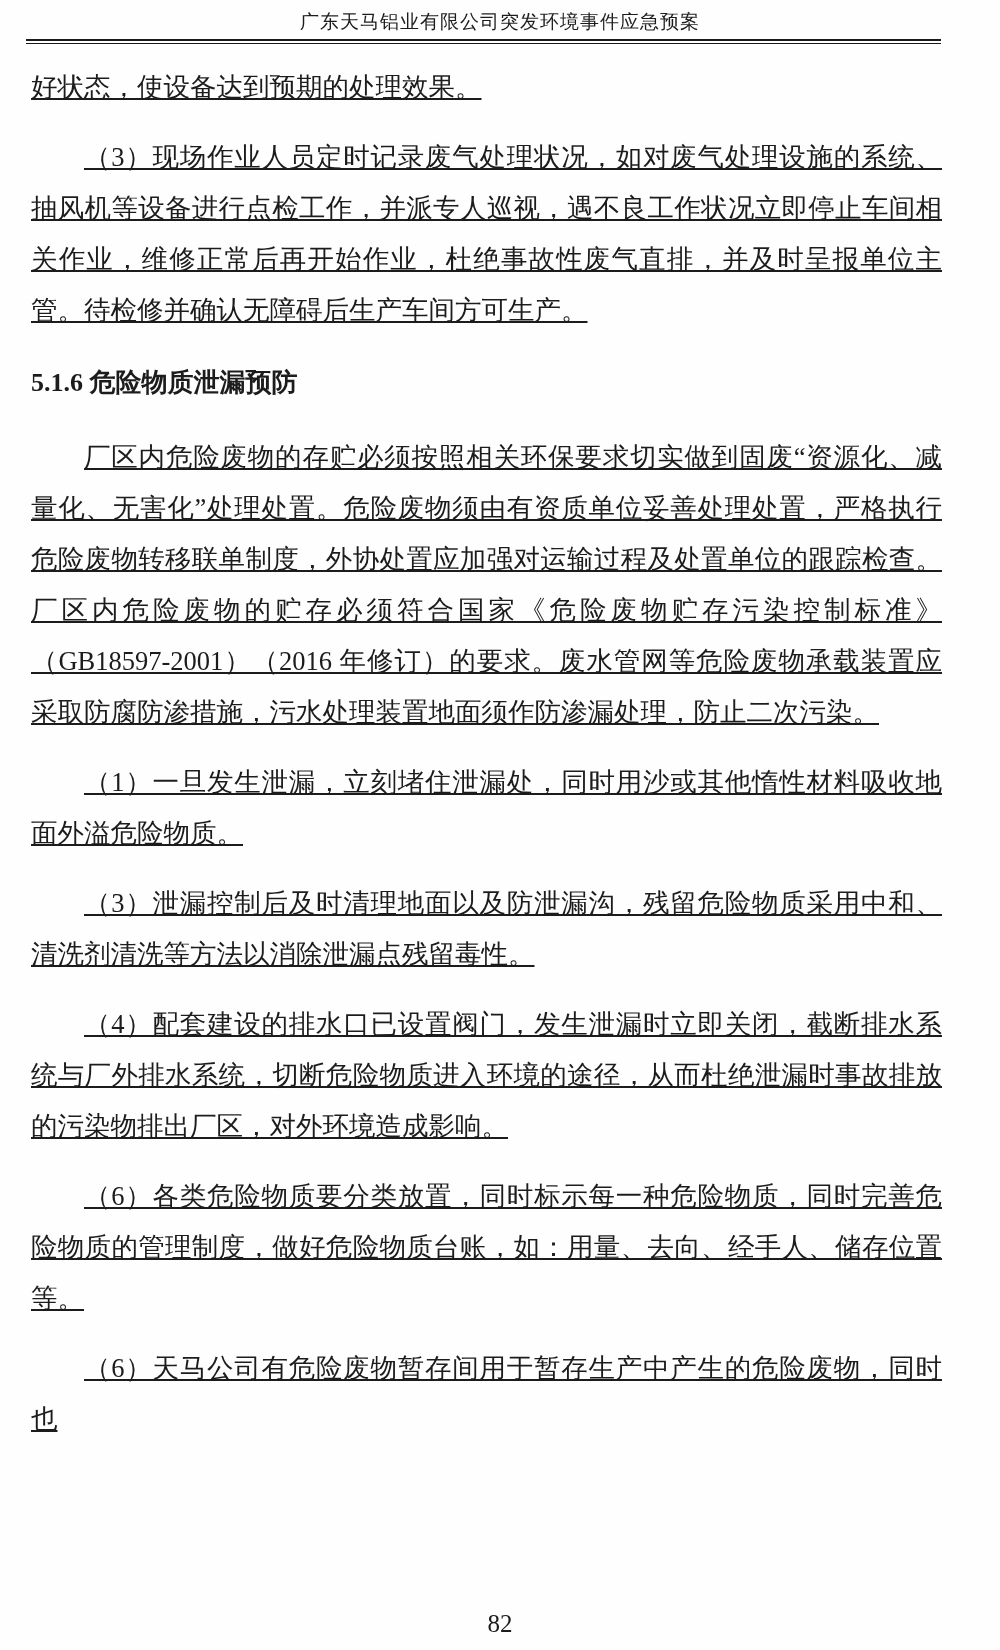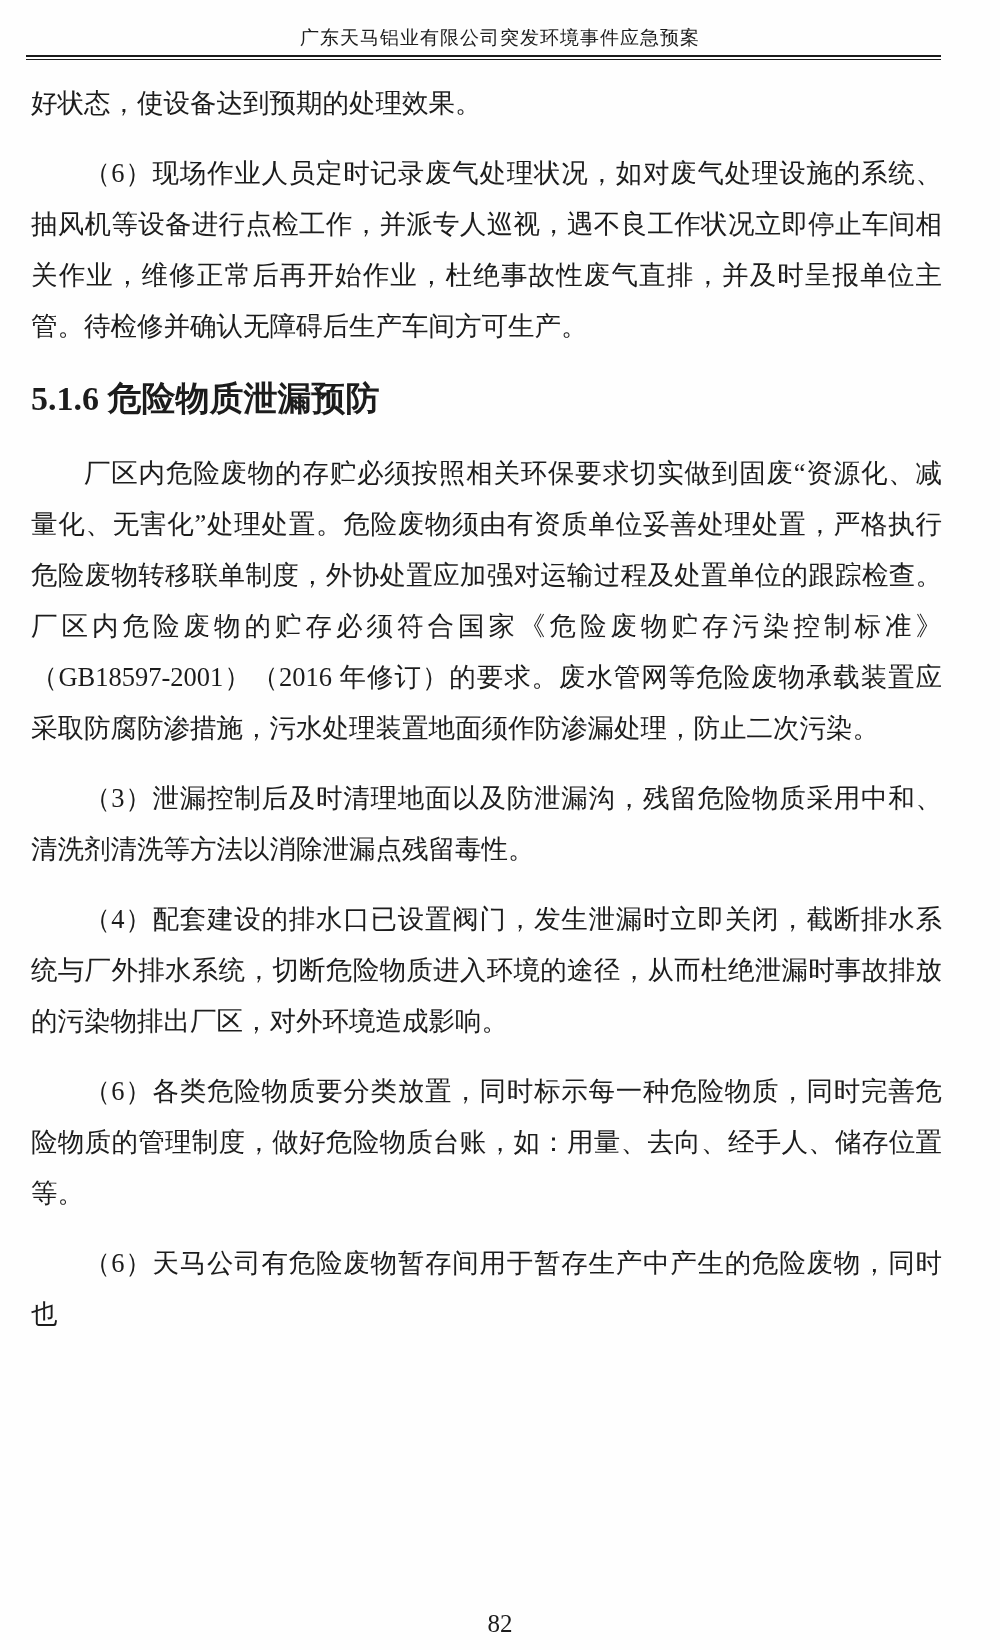--- a/index.html
+++ b/index.html
@@ -11,21 +11,21 @@
     position: relative;
     width: 1000px;
     height: 1650px;
     background: #fefefe;
     overflow: hidden;
     font-family: "Liberation Serif", "DejaVu Serif", serif;
     color: #1c1c1c;
   }
   
   .header-title {
-    padding-top: 26px;
+    padding-top: 10px;
     text-align: center;
     font-size: 19px;
     letter-spacing: 1px;
     line-height: 24px;
   }
   .header-rule {
     margin: 5px 59px 0 26px;
     height: 2px;
     border-top: 2px solid #1a1a1a;
     border-bottom: 1px solid #1a1a1a;
@@ -33,32 +33,33 @@
   
   .doc-body {
     padding: 18px 58px 0 31px;
     text-align: justify;
     text-justify: inter-character;
   }
   .doc-body p {
     font-size: 26.5px;
     line-height: 51px;
     margin: 19px 0;
+    text-decoration: underline;
   }
   .doc-body p:first-child {
     margin-top: 0;
   }
   .doc-body p.indent {
     text-indent: 2em;
   }
   .doc-body p.flush {
     text-indent: 0;
   }
   .doc-body h2 {
-    font-size: 34px;
+    font-size: 26px;
     line-height: 52px;
     font-weight: bold;
     margin: 21px 0 23px 0;
     text-align: left;
   }
   
   .footer {
     position: absolute;
     left: 0;
     right: 0;
@@ -72,23 +73,24 @@
 
 <div class="page">
 
   <header>
     <div class="header-title">广东天马铝业有限公司突发环境事件应急预案</div>
     <div class="header-rule"></div>
   </header>
 
   <main class="doc-body" id="doc-body">
       <p class="flush">好状态，使设备达到预期的处理效果。</p>
-      <p class="indent">（6）现场作业人员定时记录废气处理状况，如对废气处理设施的系统、抽风机等设备进行点检工作，并派专人巡视，遇不良工作状况立即停止车间相关作业，维修正常后再开始作业，杜绝事故性废气直排，并及时呈报单位主管。待检修并确认无障碍后生产车间方可生产。</p>
+      <p class="indent">（3）现场作业人员定时记录废气处理状况，如对废气处理设施的系统、抽风机等设备进行点检工作，并派专人巡视，遇不良工作状况立即停止车间相关作业，维修正常后再开始作业，杜绝事故性废气直排，并及时呈报单位主管。待检修并确认无障碍后生产车间方可生产。</p>
       <h2>5.1.6 危险物质泄漏预防</h2>
       <p class="indent">厂区内危险废物的存贮必须按照相关环保要求切实做到固废“资源化、减量化、无害化”处理处置。危险废物须由有资质单位妥善处理处置，严格执行危险废物转移联单制度，外协处置应加强对运输过程及处置单位的跟踪检查。厂区内危险废物的贮存必须符合国家《危险废物贮存污染控制标准》（GB18597-2001）（2016 年修订）的要求。废水管网等危险废物承载装置应采取防腐防渗措施，污水处理装置地面须作防渗漏处理，防止二次污染。</p>
+      <p class="indent">（1）一旦发生泄漏，立刻堵住泄漏处，同时用沙或其他惰性材料吸收地面外溢危险物质。</p>
       <p class="indent">（3）泄漏控制后及时清理地面以及防泄漏沟，残留危险物质采用中和、清洗剂清洗等方法以消除泄漏点残留毒性。</p>
       <p class="indent">（4）配套建设的排水口已设置阀门，发生泄漏时立即关闭，截断排水系统与厂外排水系统，切断危险物质进入环境的途径，从而杜绝泄漏时事故排放的污染物排出厂区，对外环境造成影响。</p>
       <p class="indent">（6）各类危险物质要分类放置，同时标示每一种危险物质，同时完善危险物质的管理制度，做好危险物质台账，如：用量、去向、经手人、储存位置等。</p>
       <p class="indent">（6）天马公司有危险废物暂存间用于暂存生产中产生的危险废物，同时也</p>
     </main>
 
   <footer class="footer">
     <span>82</span>
   </footer>
 

